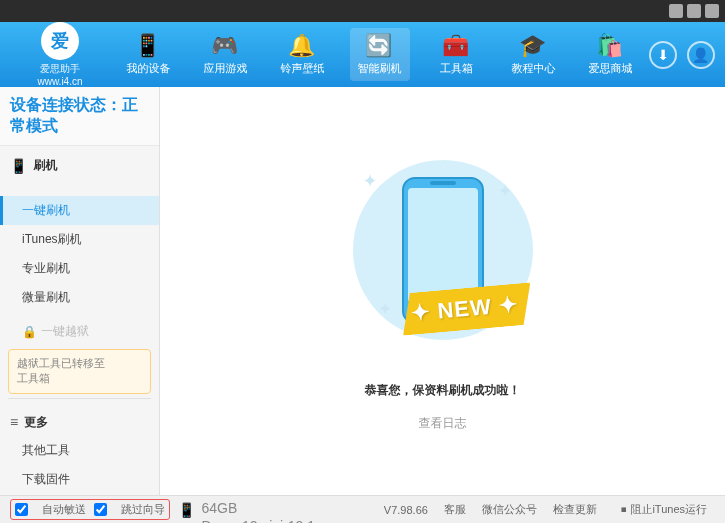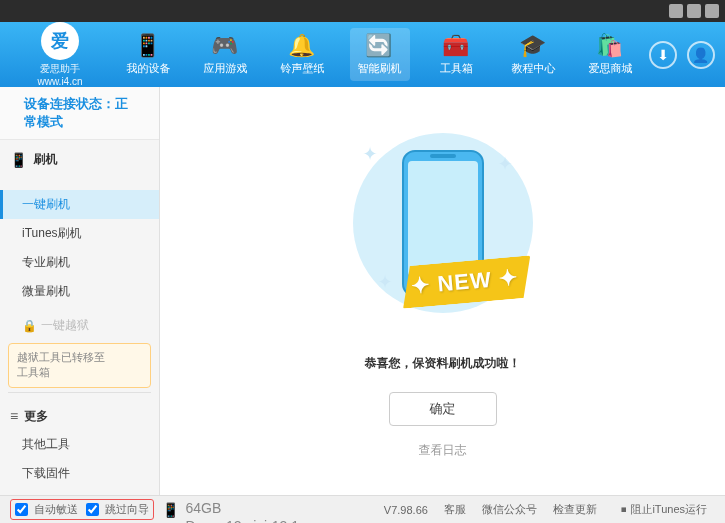--- a/index.html
+++ b/index.html
@@ -86,22 +86,22 @@
 
     
     .sidebar {
       width: 160px;
       background: #f5f5f5;
       border-right: 1px solid #e0e0e0;
       overflow-y: auto;
       flex-shrink: 0;
     }
     .status-bar-top {
-      padding: 8px 24px;
-      font-size: 13px;
+      padding: 8px 10px;
+      font-size: 16px;
       color: #555;
       border-bottom: 1px solid #e8e8e8;
       background: #fafafa;
     }
     .status-bar-top span { color: #1a8fe0; font-weight: bold; }
 
     .sidebar-section {
       padding: 6px 0;
     }
     .sidebar-group-header {
@@ -226,21 +226,21 @@
       border-top: 1px solid #ddd;
       display: flex;
       align-items: center;
       padding: 0 10px;
       font-size: 11px; color: #666;
     }
     .bottom-left {
       display: flex; align-items: center; gap: 8px; flex: 1;
     }
     .checkbox-item {
-      display: flex; gap: 6px; cursor: pointer;
+      display: flex; gap: 14px; cursor: pointer;
     }
     .checkbox-item input { cursor: pointer; }
 
     .device-info {
       display: flex; align-items: center; gap: 6px;
     }
     .device-icon { color: #1a8fe0; font-size: 14px; }
     .device-details { display: flex; flex-direction: column; line-height: 1.3; }
     .device-name { font-size: 12px; color: #1a8fe0; font-weight: bold; }
     .device-sub { font-size: 14px; color: #888; }
@@ -371,21 +371,20 @@
           <rect x="32" y="8" width="26" height="4" rx="2" fill="#2a98d0"></rect>
 
           <circle cx="45" cy="140" r="6" fill="#2a98d0"></circle>
         </svg>
 
         <div class="new-badge">✦ NEW ✦</div>
       </div>
 
       <div class="success-title">恭喜您，保资料刷机成功啦！</div>
 
-      <button class="btn-confirm">确定</button>
 
       <a class="show-again-link">查看日志</a>
     </div>
   </div>
 </div>
 
 <div class="bottom-bar">
   <div class="bottom-left">
     <div class="red-box-outline" style="display:flex;gap:8px;align-items:center;">
       <label class="checkbox-item">

